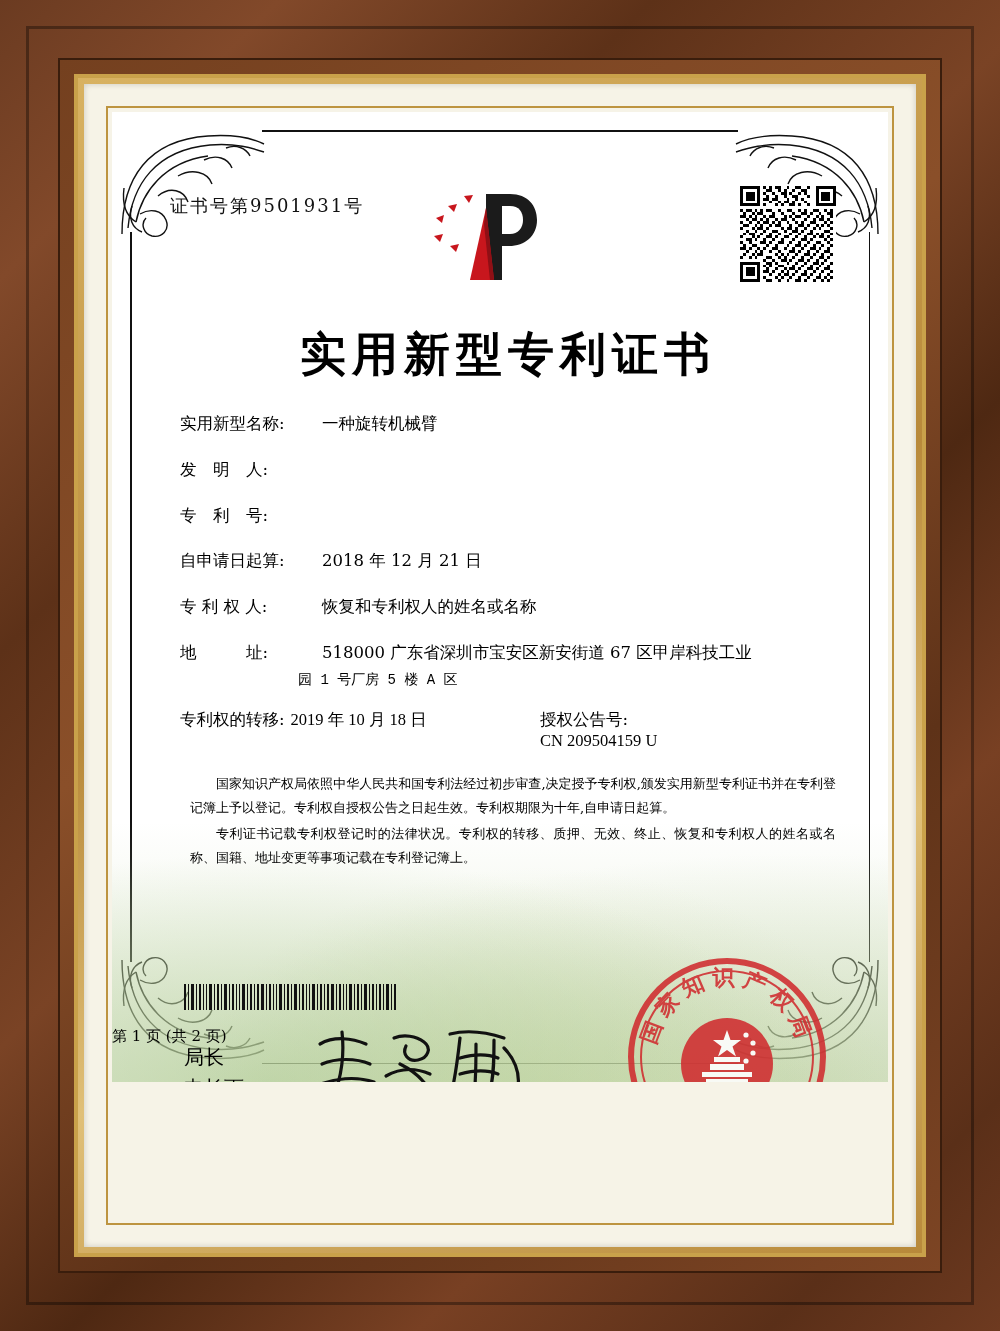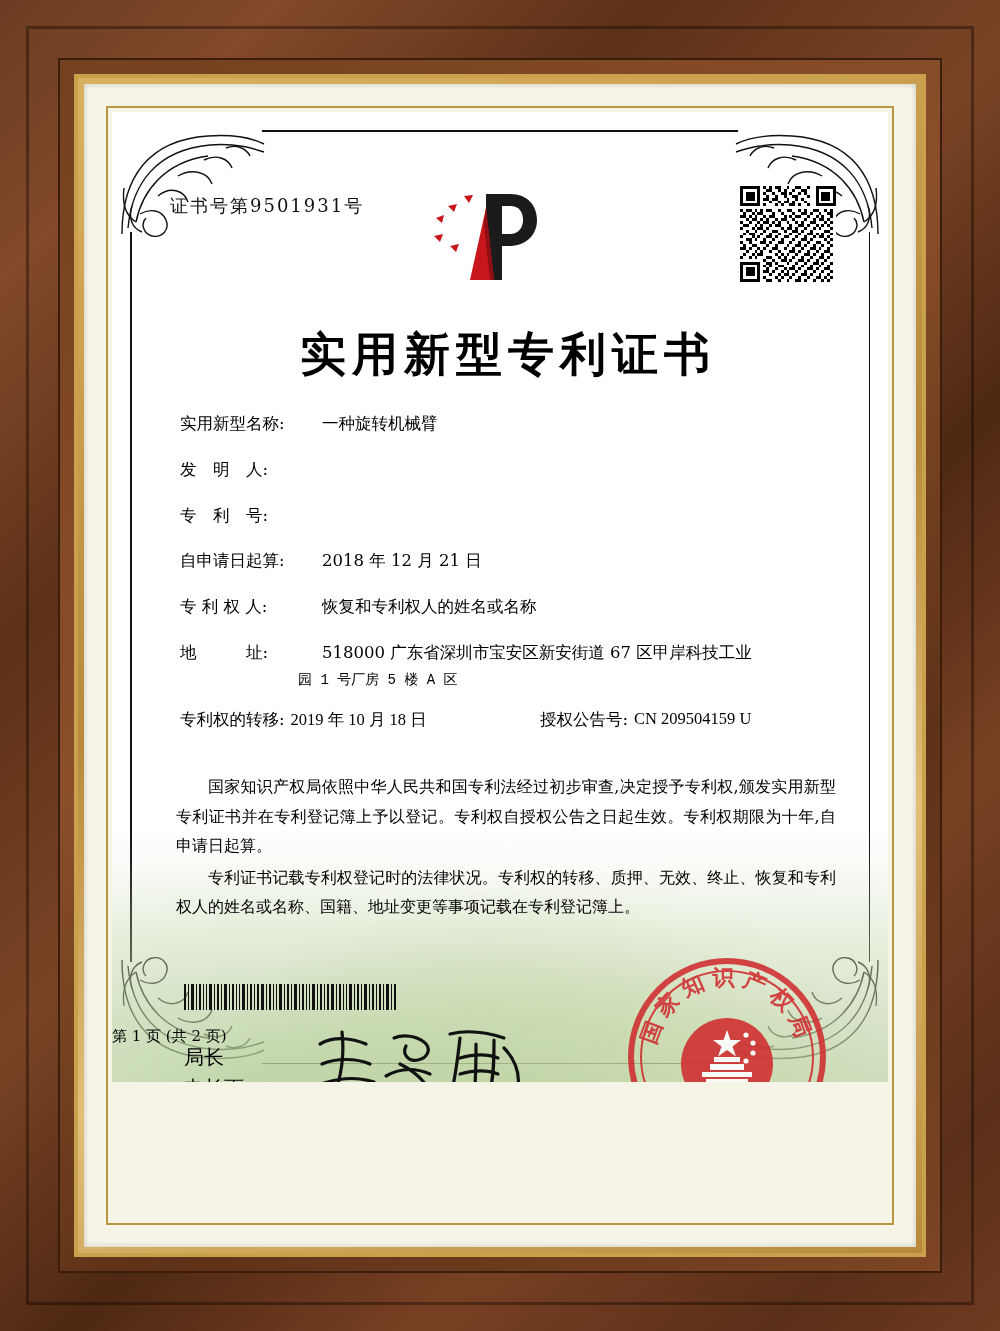--- a/index.html
+++ b/index.html
@@ -183,28 +183,28 @@
     margin-bottom: 20px;
     font-family: Liberation Mono, monospace;
   }
   .row-2col {
     display: flex;
     align-items: flex-start;
     font-size: 16.5px;
     margin-bottom: 18px;
   }
   .row-2col .c1 { display: flex; width: 360px; flex: 0 0 360px;}
-  .row-2col .c2 { display: flex; }
+  .row-2col .c2 { display: flex; flex-direction: column; }
   .row-2col .lbl2 { white-space: nowrap; margin-right: 6px; font-family: "DejaVu Serif", serif;}
 
   
   .paras {
     position: absolute;
-    left: 64px; right: 52px; top: 660px;
-    font-size: 16px;
+    left: 78px; right: 52px; top: 660px;
+    font-size: 13px;
     line-height: 1.85;
     color: #000;
     text-align: justify;
     font-family: "DejaVu Serif", serif;
   }
   .paras p { margin: 0 0 2px 0; text-indent: 2em; }
 
   
   .barcode {
     position: absolute;

